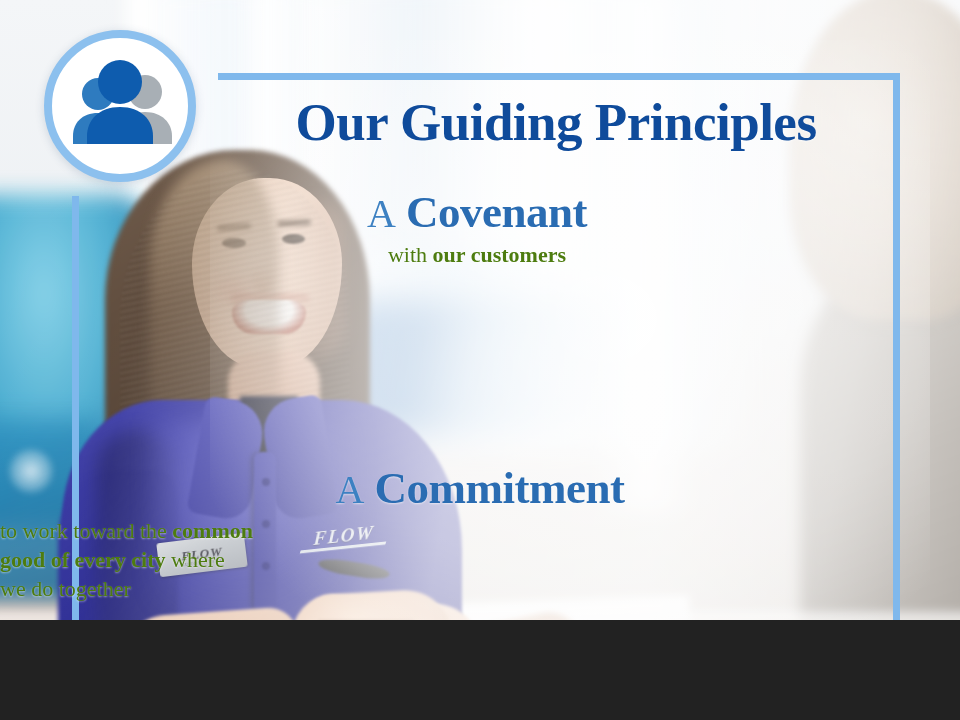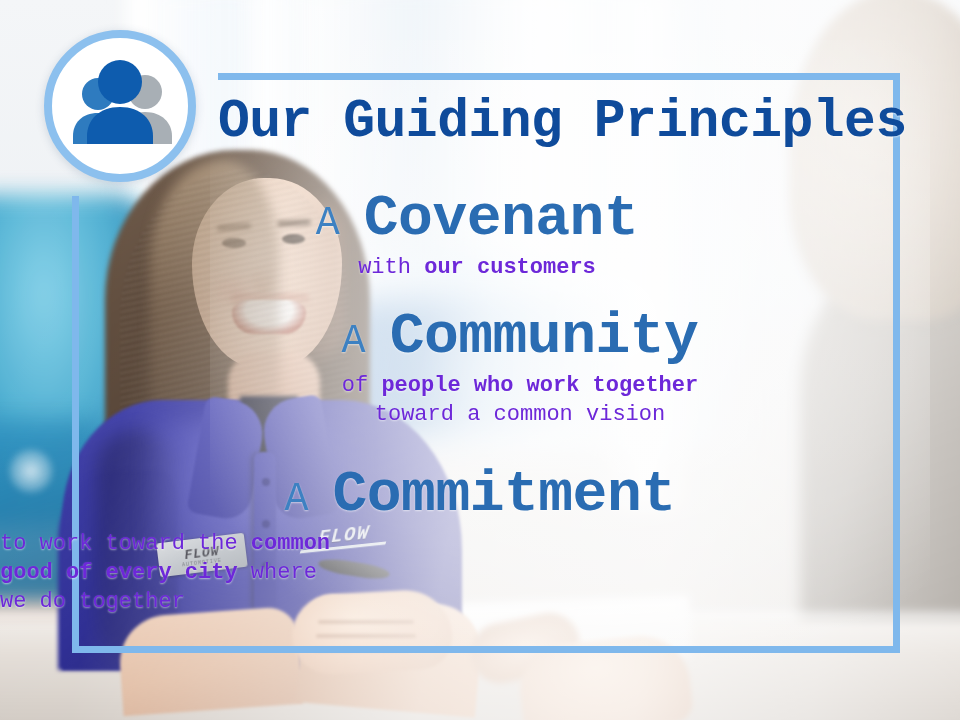--- a/index.html
+++ b/index.html
@@ -4,23 +4,23 @@
 <title>Our Guiding Principles</title>
 <style>
   html, body {
     margin: 0;
     padding: 0;
     background: #222;
   }
   #stage {
     position: relative;
     width: 960px;
-    height: 720px;
+    height: 620px;
     overflow: hidden;
-    font-family: Liberation Mono, monospace;
+    font-family: Liberation Serif, serif;
     background: #dfe4ea;
   }
 
   
   .photo-layer { position:absolute; inset:0; overflow:hidden; }
 
   
   .bg-base {
     position:absolute; inset:0;
     background:
@@ -384,25 +384,25 @@
   .principle { position:absolute; }
   .p-main {
     font-size:0; white-space:nowrap;
     text-shadow: 0 1px 2px rgba(255,255,255,.55);
   }
   .p-art {
     font-size:40px; font-weight:normal; color:#3d81c2;
     letter-spacing:0px;
   }
   .p-word {
-    font-size:58px; font-weight:bold; color:#2a6cb2;
+    font-size:45px; font-weight:bold; color:#2a6cb2;
     letter-spacing:-0.5px;
   }
   .p-sub {
-    font-size:22px; color:#6d28d9; white-space:nowrap;
+    font-size:22px; color:#4d7c0f; white-space:nowrap;
     text-shadow: 0 1px 2px rgba(255,255,255,.55);
     margin-top:2px;
   }
   .p-sub b { font-weight:bold; }
 
   
   #principle-1 { left:0; top:186px; width:930px; }
   #principle-1 .p-main { text-align:center; }
   #principle-1 .p-sub  { text-align:center; }
   
@@ -518,29 +518,20 @@
 
   <div class="principle" id="principle-1">
     <div class="p-main">
       <span class="p-art">A</span><span class="p-art">&nbsp;</span><span class="p-word">Covenant</span>
     </div>
     <div class="p-sub">
         <div class="p-sub-line"><span>with </span><b>our customers</b></div>
       </div>
   </div>
 
-  <div class="principle" id="principle-2">
-    <div class="p-main">
-      <span class="p-art">A</span><span class="p-art">&nbsp;</span><span class="p-word">Community</span>
-    </div>
-    <div class="p-sub">
-        <div class="p-sub-line"><span>of </span><b>people who work together</b></div>
-        <div class="p-sub-line"><span>toward a common vision</span></div>
-      </div>
-  </div>
 
   <div class="principle" id="principle-3">
     <div class="p-main">
       <span class="p-art">A</span><span class="p-art">&nbsp;</span><span class="p-word">Commitment</span>
     </div>
     <div class="p-sub">
         <div class="p-sub-line"><span>to work toward the </span><b>common</b></div>
         <div class="p-sub-line"><b>good of every city</b><span> where</span></div>
         <div class="p-sub-line"><span>we do together</span></div>
       </div>

